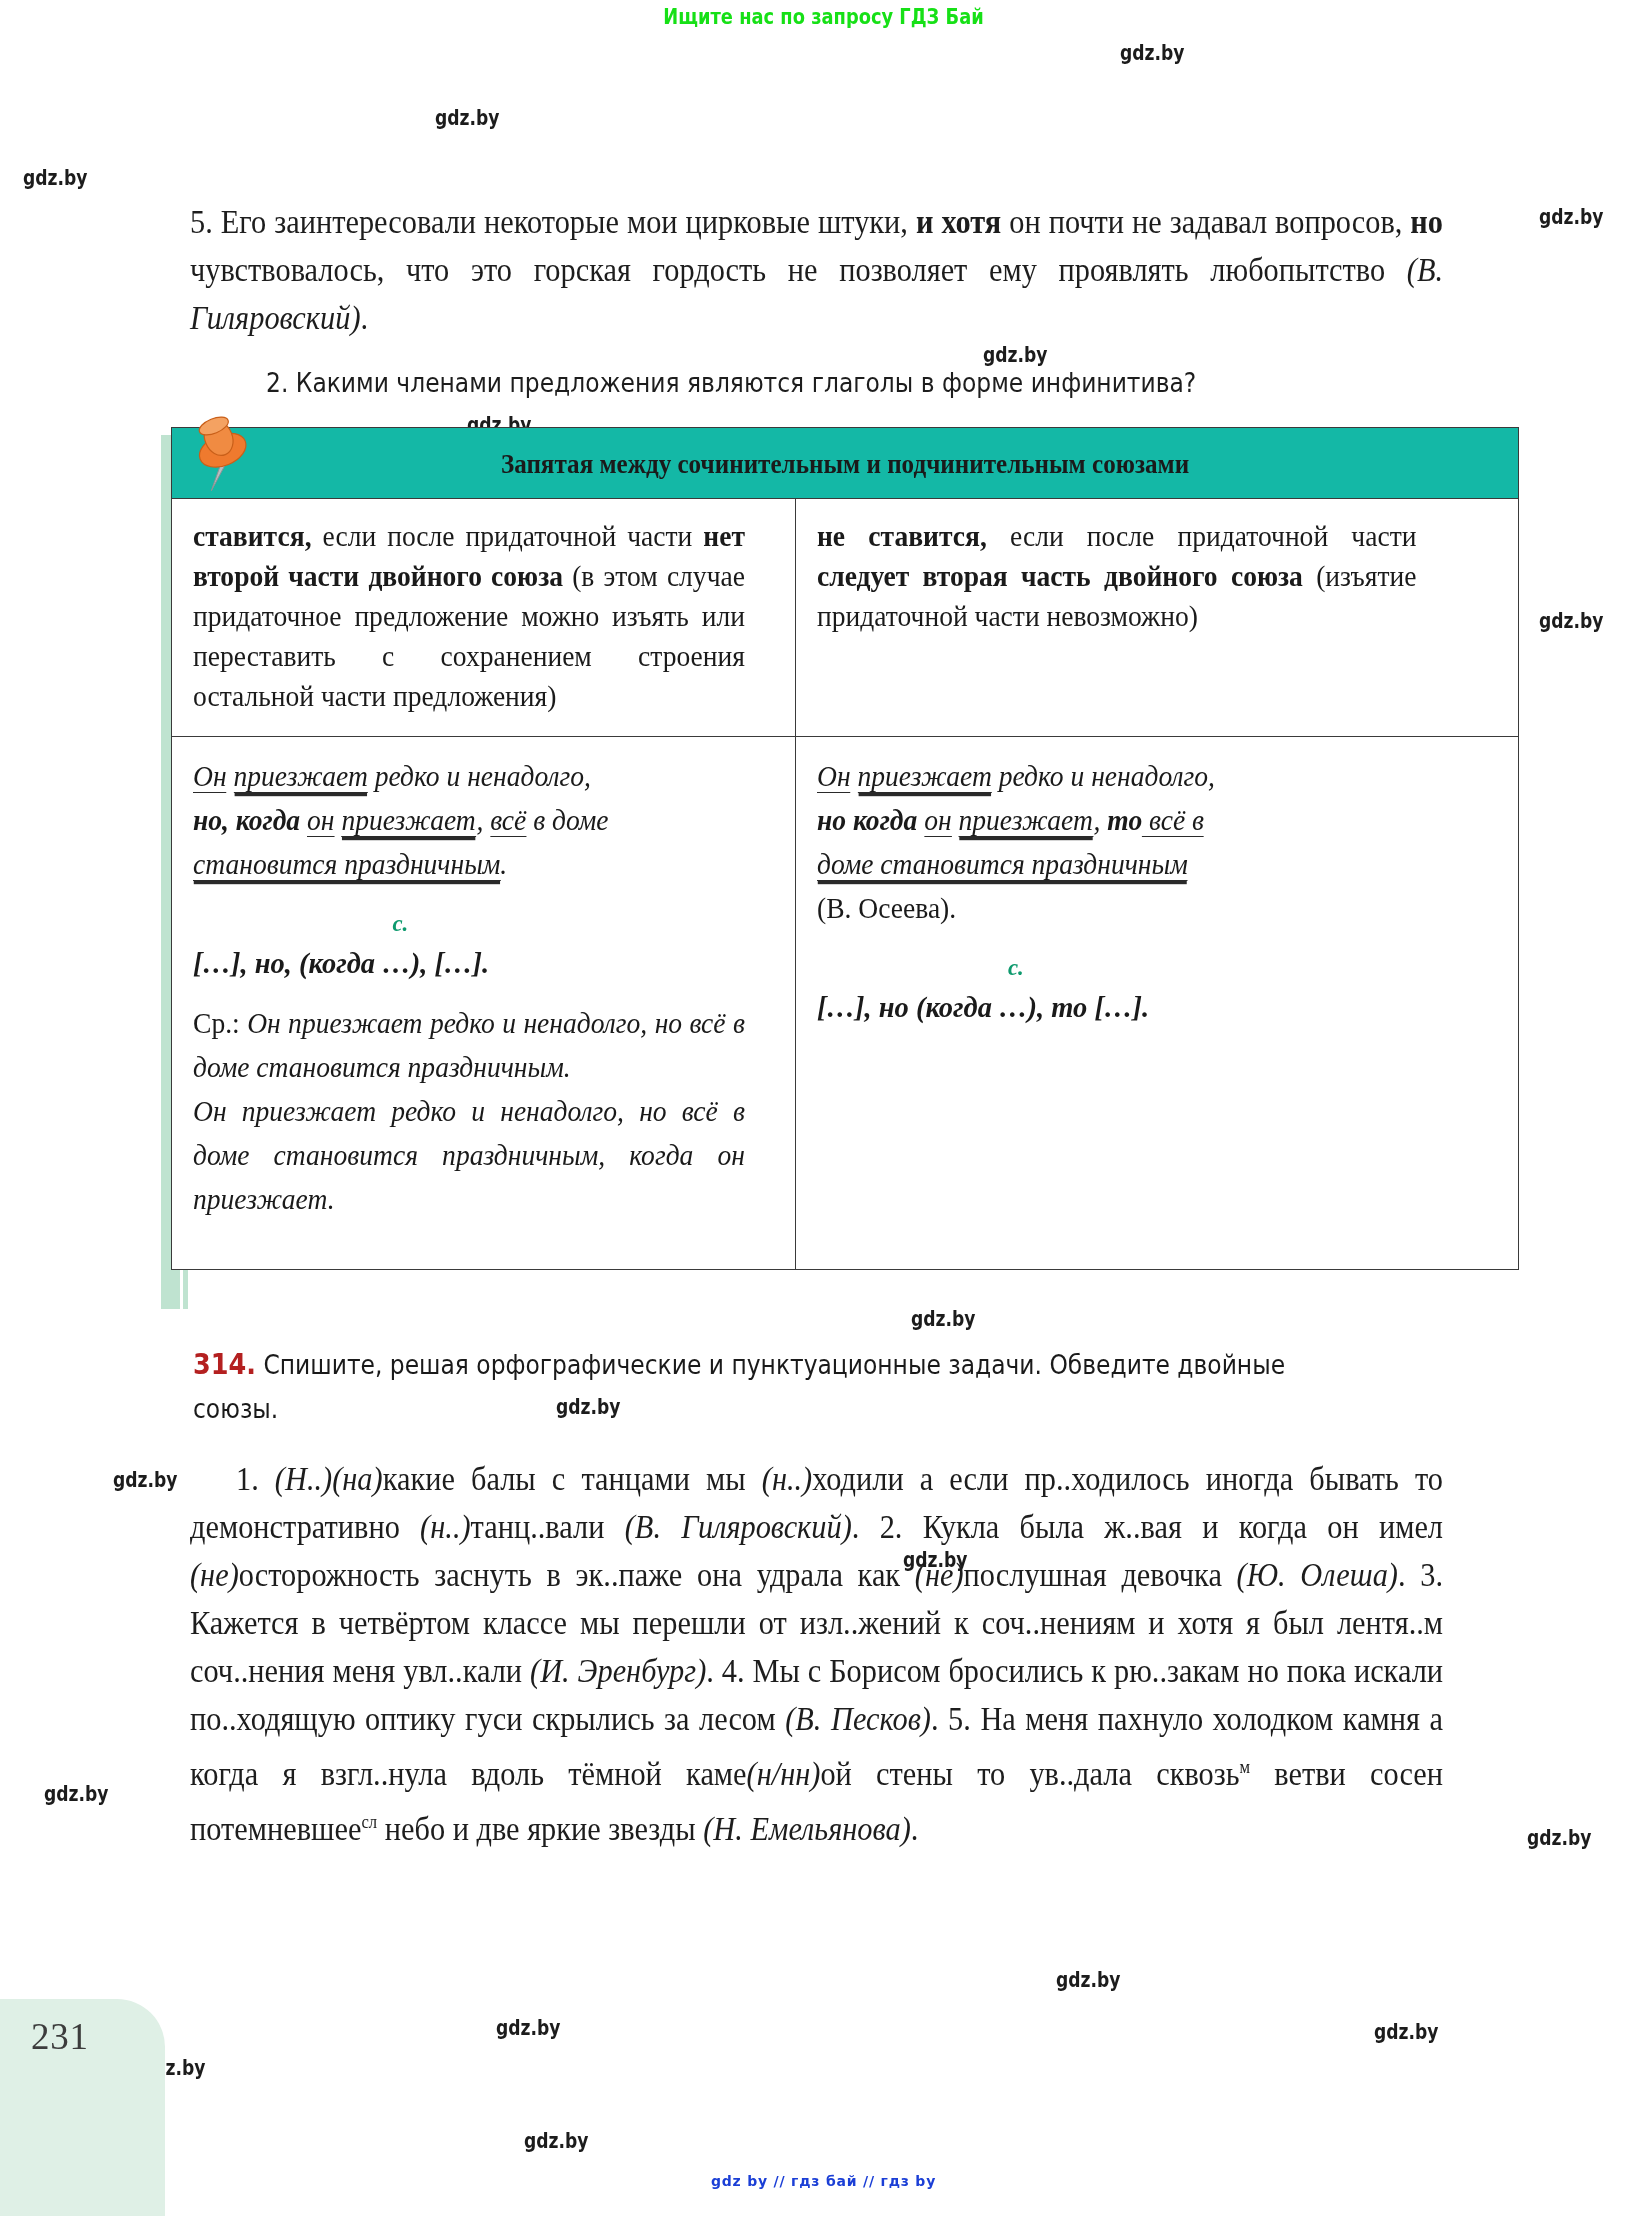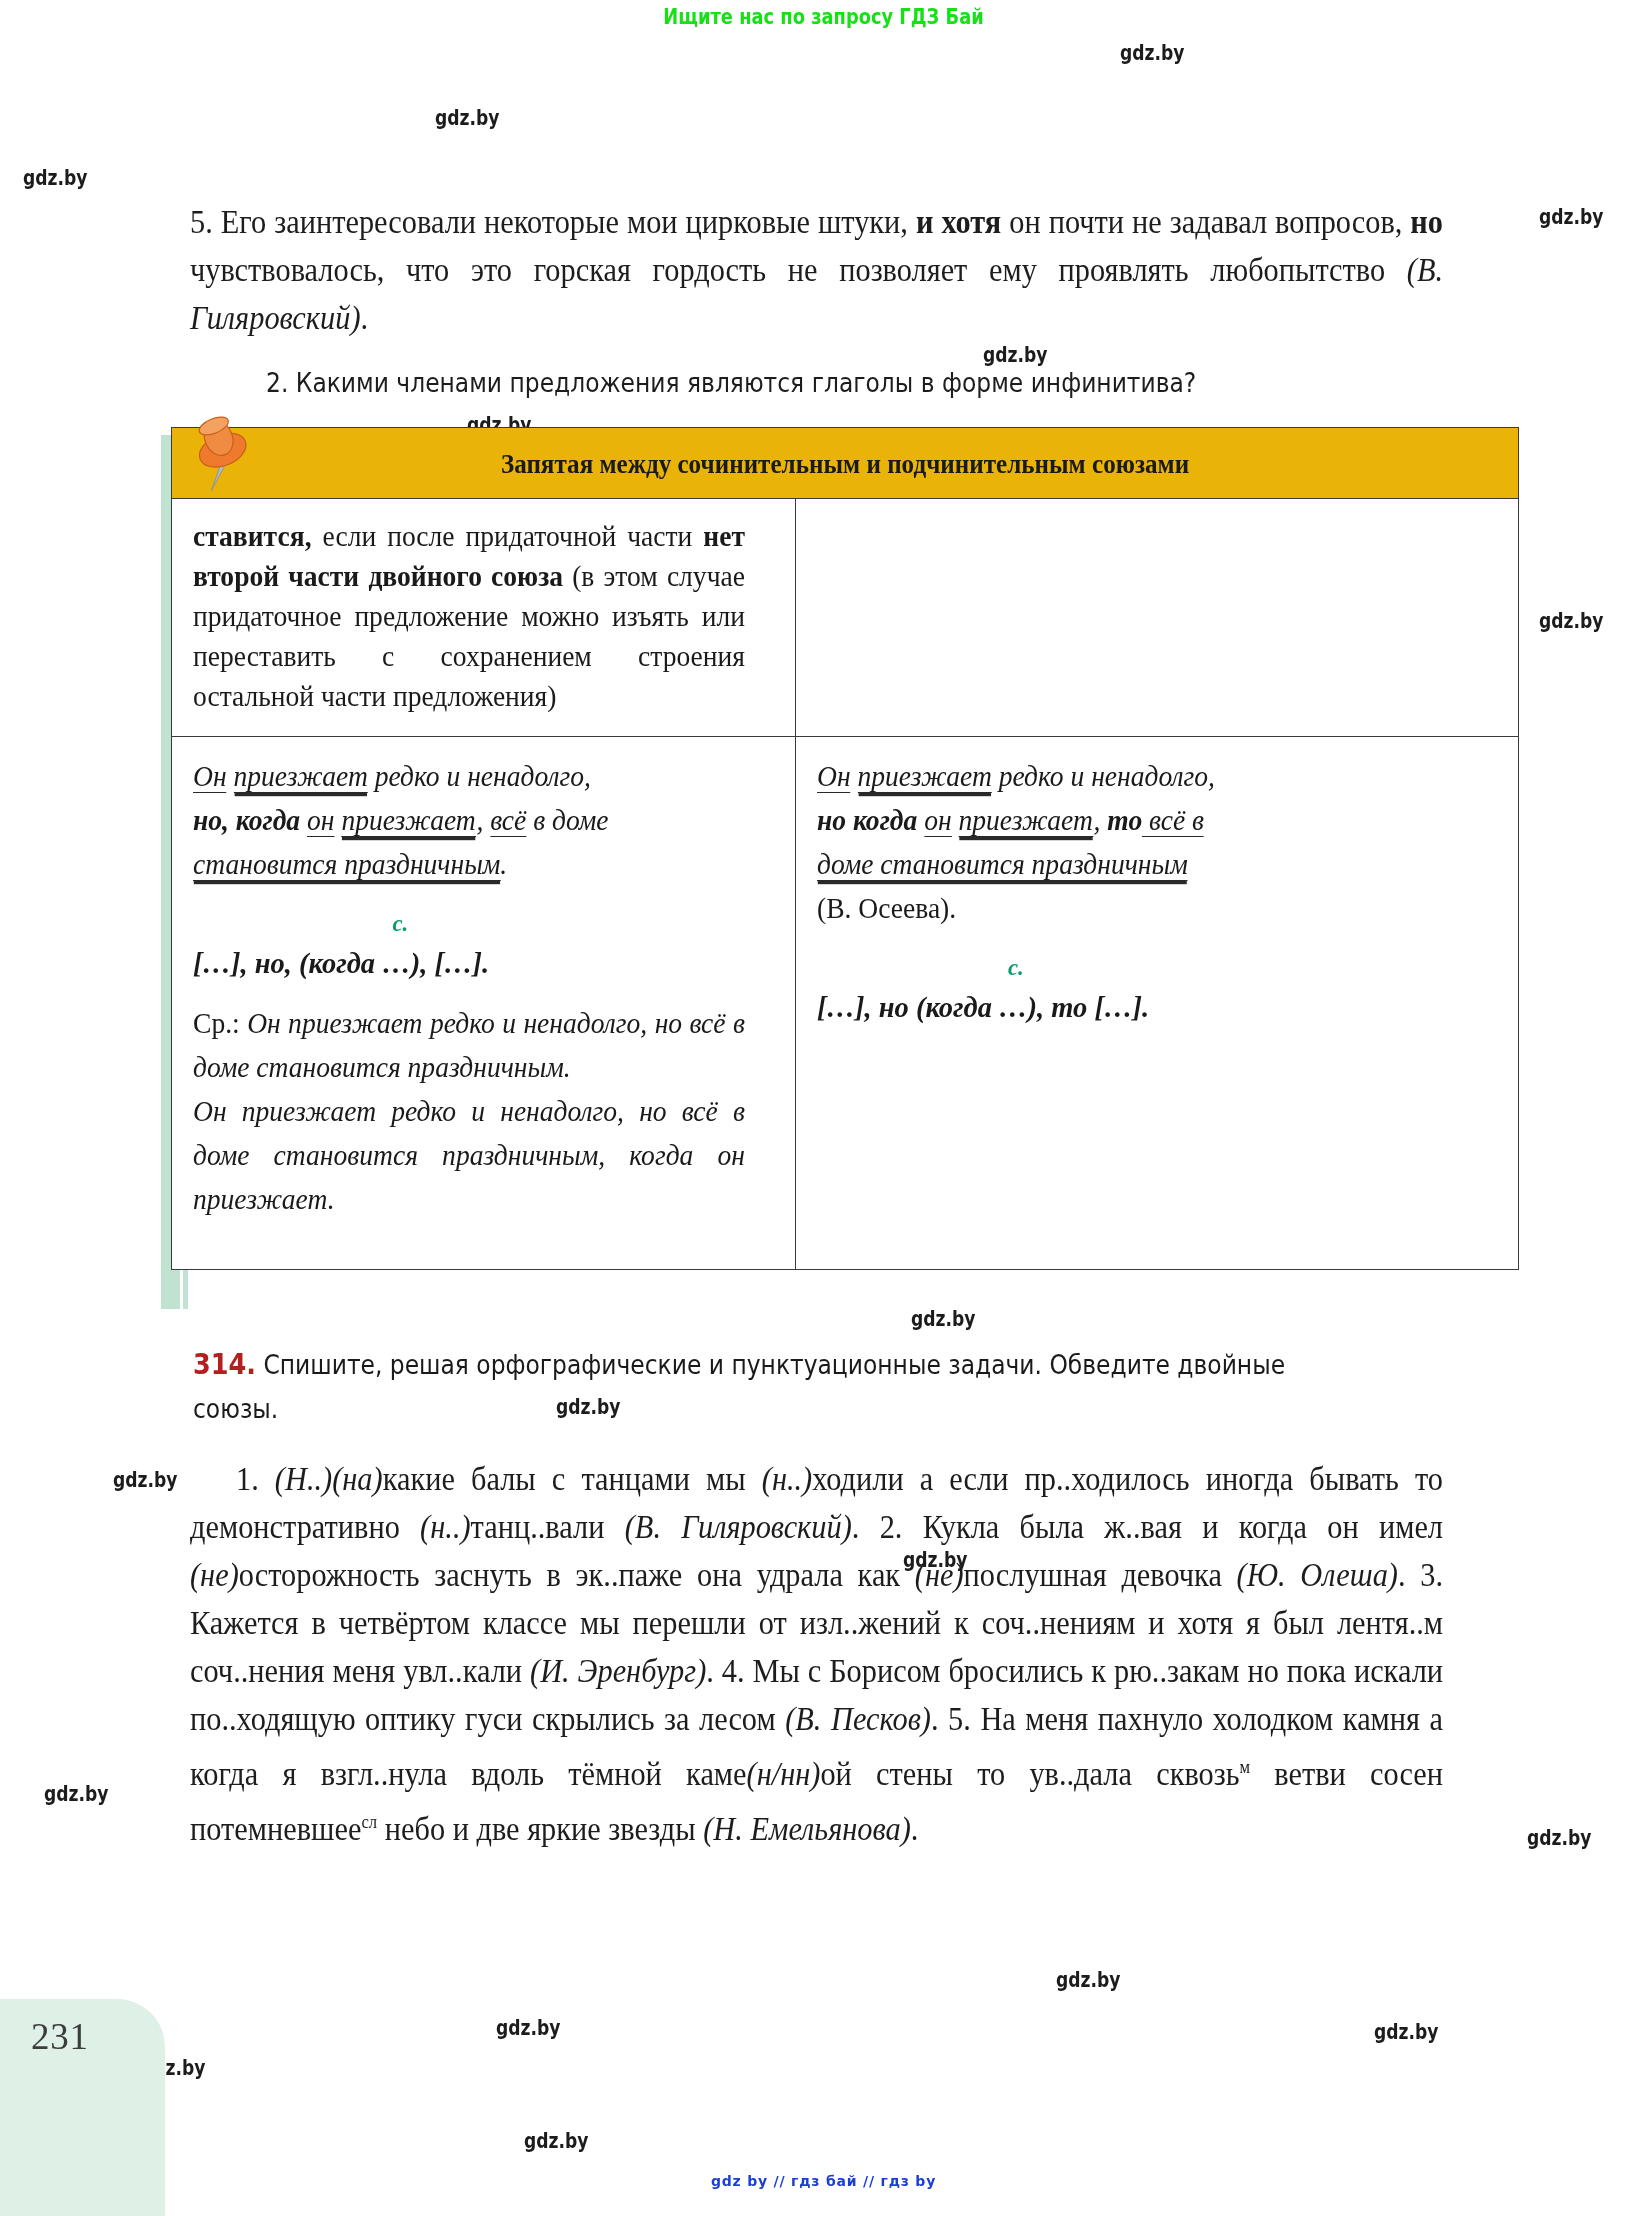--- a/index.html
+++ b/index.html
@@ -108,21 +108,21 @@
     background: #bfe3d0;
   }
   .tbl {
     position: relative;
     border: 1.6px solid #3a3a3a;
     border-collapse: collapse;
     width: 1346px;
     background: #fff;
   }
   .hdr {
-    background: #eab308;
+    background: #14b8a6;
     border-bottom: 1.6px solid #3a3a3a;
     text-align: center;
     font-weight: 700;
     font-size: 27px;
     padding: 21px 0 17.7px 0;
     letter-spacing: 0px;
   }
   .hdr span { display:inline-block; transform: scaleX(0.93); }
   .row { display: flex; }
   .cellL, .cellR {
@@ -243,20 +243,25 @@
       <div class="hdr">
         <span>Запятая между сочинительным и подчинительным союзами</span>
       </div>
 
       <div class="row rowsep">
         <div class="cellL just">
           <div class="inner">
             <span class="b">ставится,</span><span> если после придаточной части </span><span class="b">нет второй части двойного союза</span><span> (в этом случае придаточное предложение можно изъять или переставить с сохранением строения остальной части предложения)</span>
           </div>
         </div>
+        <div class="cellR just">
+          <div class="inner">
+            <span class="b">не ставится,</span><span> если после придаточной части </span><span class="b">следует вторая часть двойного союза</span><span> (изъятие придаточной части невозможно)</span>
+          </div>
+        </div>
       </div>
 
       <div class="row">
 
         <div class="cellL" style="height:532px;">
           <div class="inner i" style="font-size:29px; line-height:44px;">
             <div>
               <span class="underline1">Он</span>
               <span class="underline2">приезжает</span><span> редко и ненадолго,</span>
             </div>

